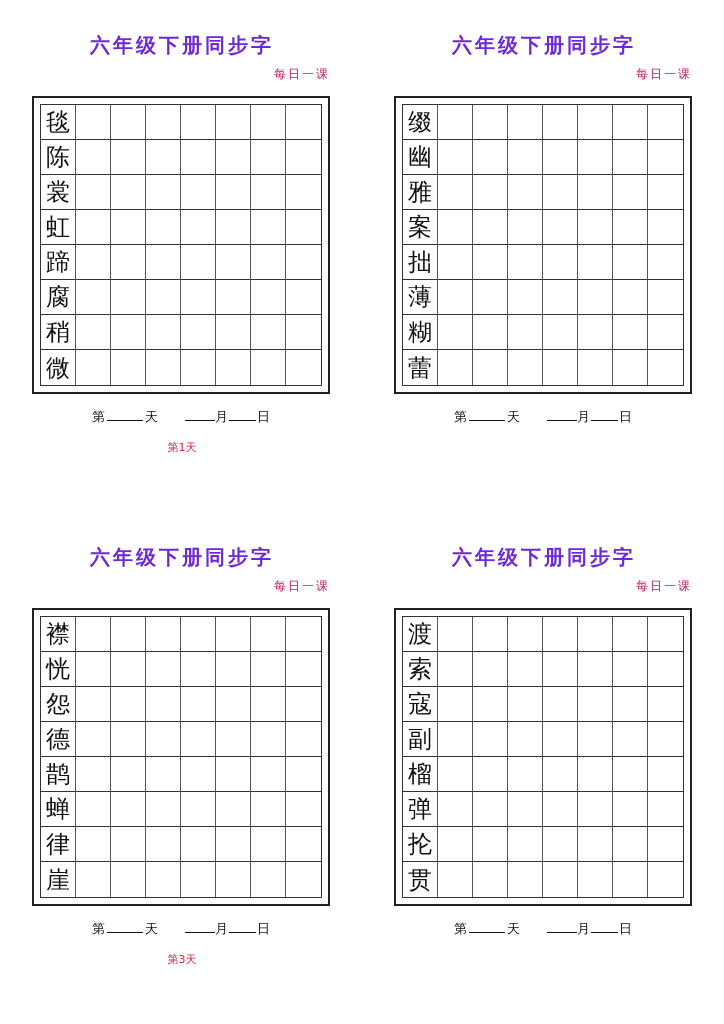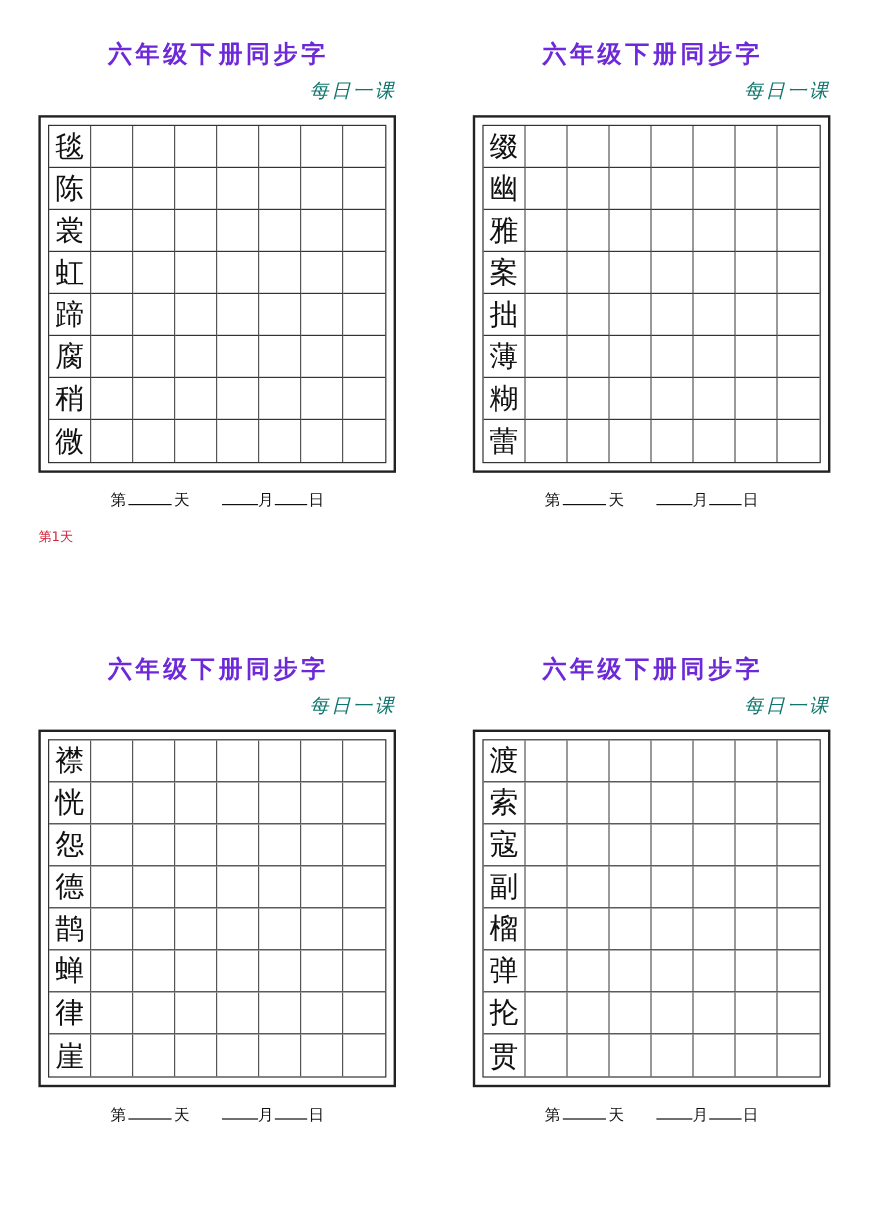--- a/index.html
+++ b/index.html
@@ -1,35 +1,35 @@
 <!DOCTYPE html>
 <html><head>
 <meta charset="utf-8">
 <style>
   html, body { margin:0; padding:0; background:#ffffff; }
   body { width:724px; height:1024px; position:relative; overflow:hidden;
          font-family: "DejaVu Serif", "Liberation Serif", serif; color:#111; }
   .panel { position:absolute; width:300px; height:460px; }
   .title { position:absolute; left:0; width:300px; top:12px; text-align:center;
            font-size:20px; font-weight:bold; letter-spacing:3px; color:#6d28d9; }
-  .subtitle { position:absolute; right:2px; top:46px; font-size:16px; letter-spacing:2px; color:#0f766e;font-style:italic; }
+  .subtitle { position:absolute; right:2px; top:46px; font-size:12px; letter-spacing:2px; color:#be185d; }
   .frame { position:absolute; left:0; top:76px; width:294px; height:294px;
            border:2px solid #222; box-sizing:content-box; }
   .grid { position:absolute; left:6px; top:6px; width:282px; height:282px;
           display:grid; grid-template-columns:repeat(8, 1fr); grid-template-rows:repeat(8,1fr);
           border:1px solid #333; box-sizing:border-box; }
   .cell { border-right:1px solid #555; border-bottom:1px solid #333; box-sizing:border-box;
           display:flex; align-items:center; justify-content:center; }
   .cell:nth-child(8n) { border-right:none; }
   .cell:nth-last-child(-n+8) { border-bottom:none; }
   .char { font-size:24px; font-family:"DejaVu Serif","Liberation Serif",serif; color:#111; line-height:1; }
   .date-line { position:absolute; top:388px; left:0; width:300px; font-size:13px; color:#111; }
   .date-line span { position:absolute; top:0; }
   .blank { display:inline-block; border-bottom:1px solid #111; height:12px; }
-  .day-label { position:absolute; top:420px; left:0; width:300px; 
+  .day-label { position:absolute; top:420px; left:0; width:300px; text-align:center;
                font-size:11px; color:#d2263a; font-family:"DejaVu Sans","Liberation Sans",sans-serif; }
 </style>
 </head>
 <body>
 
 <div class="panel" style="left:32px; top:20px;">
   <div class="title">六年级下册同步字</div>
   <div class="subtitle">每日一课</div>
   <div class="frame">
     <div class="grid">
@@ -314,20 +314,21 @@
   </div>
   <div class="date-line">
     <span style="left:60px">第</span>
     <span style="left:75px;width:36px" class="blank"></span>
     <span style="left:113px">天</span>
     <span style="left:153px;width:30px" class="blank"></span>
     <span style="left:183px">月</span>
     <span style="left:197px;width:27px" class="blank"></span>
     <span style="left:225px">日</span>
   </div>
+  <div class="day-label">第3天</div>
 </div>
 
 <div class="panel" style="left:394px; top:532px;">
   <div class="title">六年级下册同步字</div>
   <div class="subtitle">每日一课</div>
   <div class="frame">
     <div class="grid">
         <div class="cell">
           <span class="char">渡</span>
         </div>

